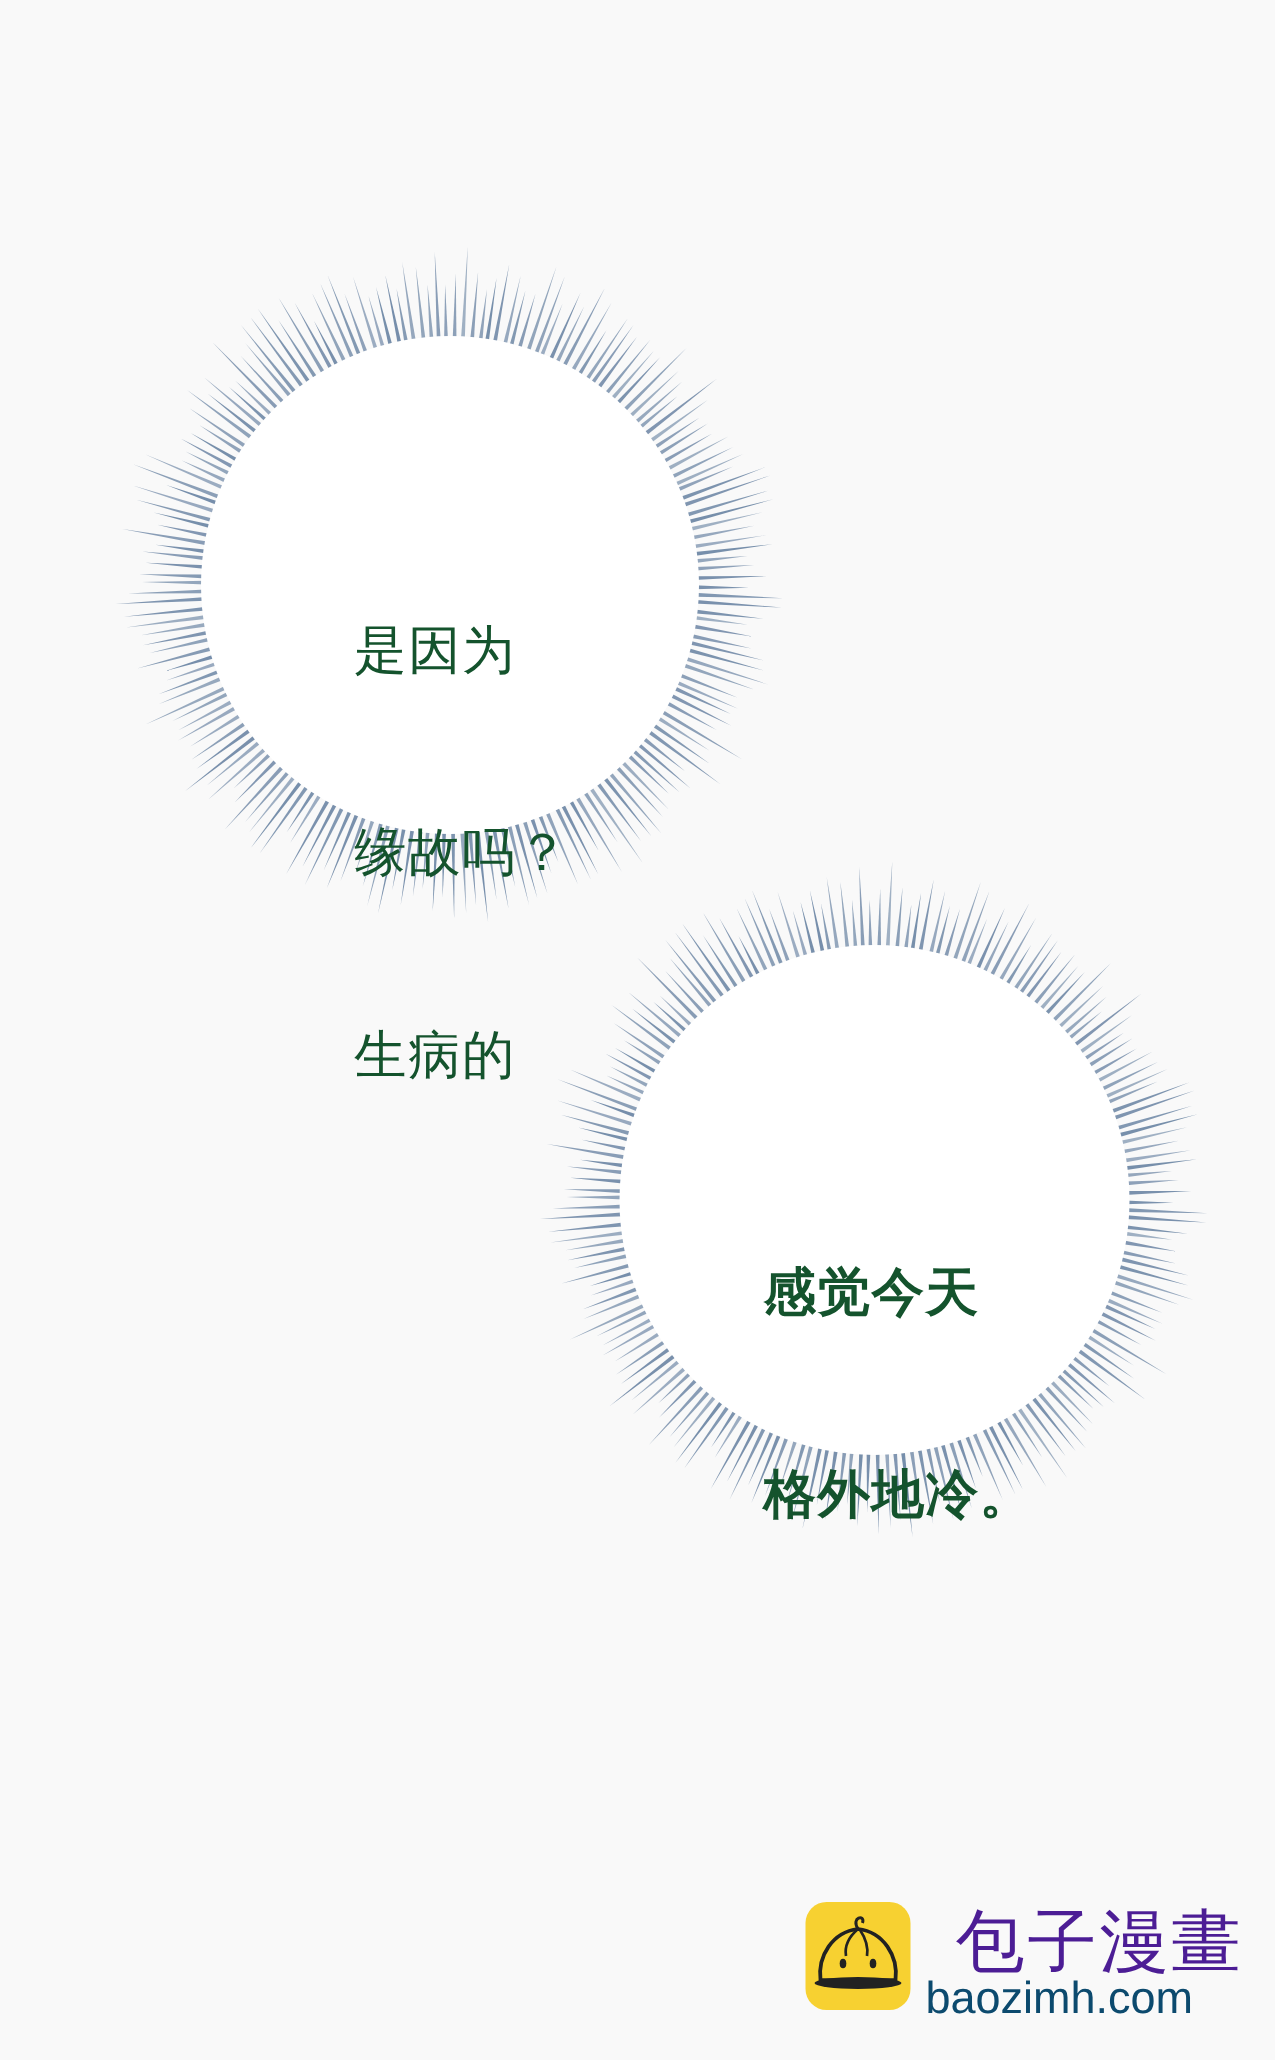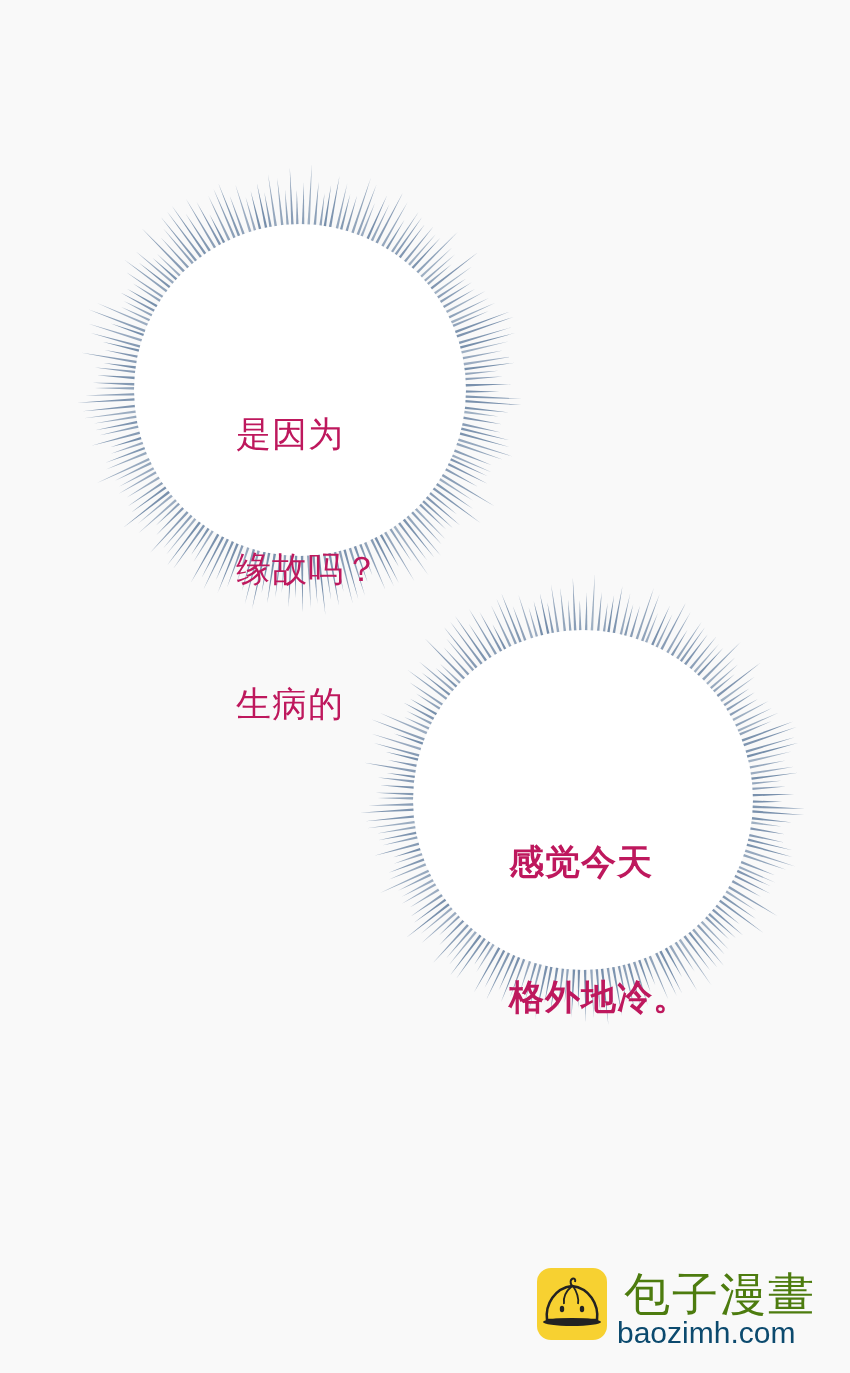--- a/index.html
+++ b/index.html
@@ -1,22 +1,22 @@
 <!DOCTYPE html>
 <html><head>
 <meta charset="utf-8">
 <style>
   html, body { margin:0; padding:0; }
   body { width:850px; height:1373px; background:#f9f9f9; position:relative; overflow:hidden; font-family:"DejaVu Sans", sans-serif; }
   .burst { position:absolute; }
   .burst svg { position:absolute; left:0; top:0; }
-  .bubble-text { position:absolute; color:#be185d; font-size:35px; line-height:45px; white-space:pre; letter-spacing:1px; }
+  .bubble-text { position:absolute; color:#14532d; font-size:35px; line-height:45px; white-space:pre; letter-spacing:1px; }
   .watermark { position:absolute; left:537px; top:1268px; width:290px; height:80px; }
   .logo-box { position:absolute; left:0; top:0; width:70px; height:72px; border-radius:14px; background:#f7d131; overflow:hidden; }
-  .brand-cn { position:absolute; left:87px; top:0px; font-size:46px; line-height:52px; color:#4d7c0f; letter-spacing:2px; white-space:nowrap; }
+  .brand-cn { position:absolute; left:100px; top:0px; font-size:46px; line-height:52px; color:#4c1d95; letter-spacing:2px; white-space:nowrap; }
   .brand-url { position:absolute; left:80px; top:48px; font-size:30px; line-height:34px; color:#0c4a6e; white-space:nowrap; font-family:"Liberation Sans", sans-serif; }
 </style>
 </head>
 <body>
 
 <div class="burst" style="left:75px;top:165px;width:450px;height:450px;">
   <svg id="burst1" width="450" height="450" viewBox="0 0 450 450">
       <polygon points="387.9807402410557,227.82281959705668 388.00503152002574,225.22293307380878 424.26097881991893,226.86173664930638" fill="#6f88a6" opacity="0.92"></polygon>
       <polygon points="387.81876021771245,232.7936718667818 387.9223567267834,230.1957365782674 446.9547740764773,233.85077463923363" fill="#6f88a6" opacity="0.86"></polygon>
       <polygon points="387.5368775301132,237.3472038438257 387.7131383025268,234.75318531264514 446.0801100408654,240.02215596869527" fill="#6f88a6" opacity="0.92"></polygon>

